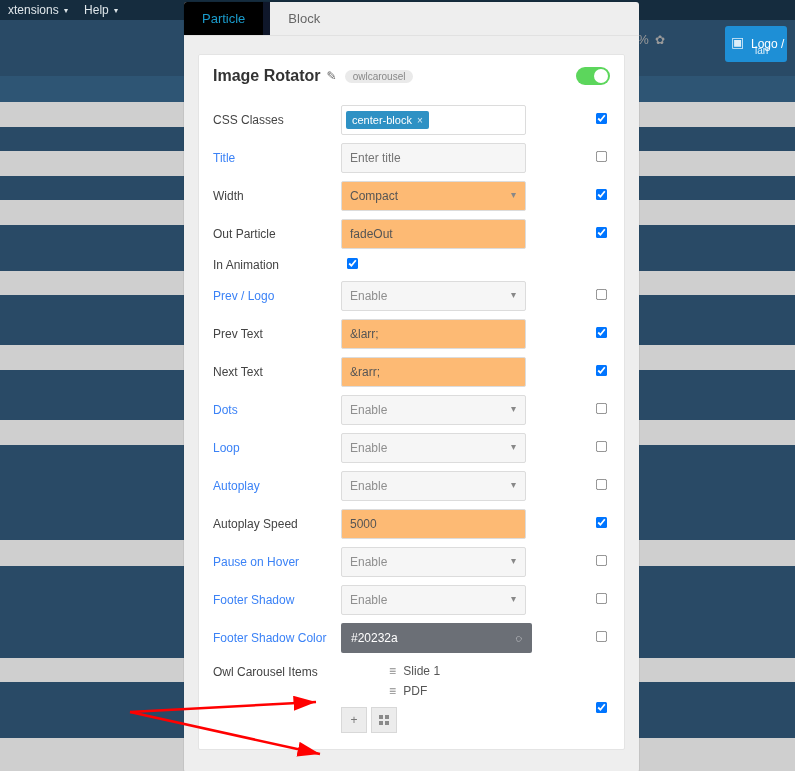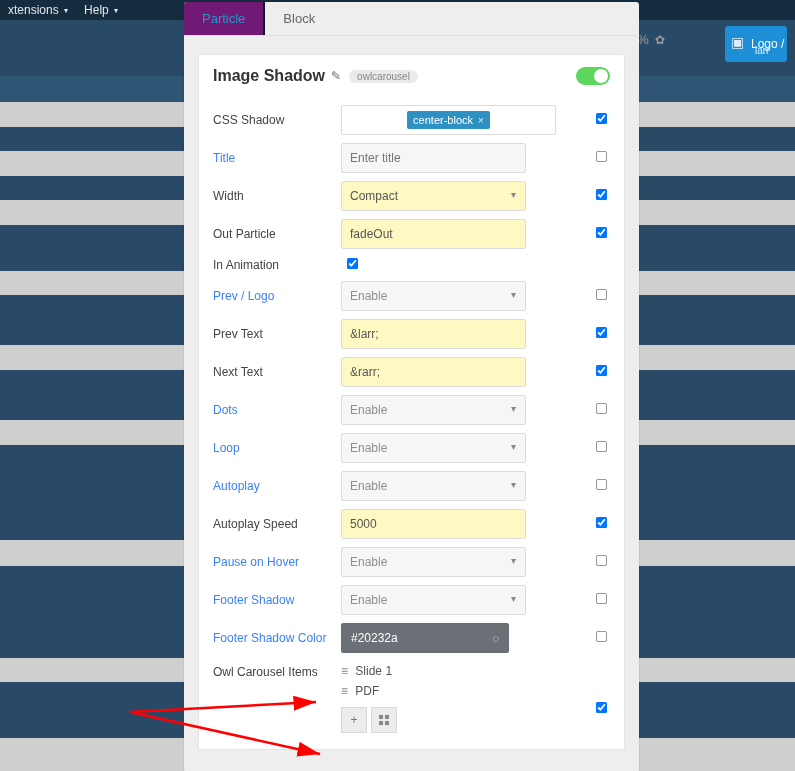--- a/index.html
+++ b/index.html
@@ -77,23 +77,23 @@
     .tabs .tab {
       background:transparent;
       border:none;
       height:100%;
       padding:0 18px;
       font-size:13px;
       color:#666;
       cursor:pointer;
     }
     .tabs .tab.active {
-      background:#701a75;
+      background:#000000;
       color:#1a9bcb;
-      border-right:2px solid #0f172a;
+      border-right:7px solid #0f172a;
       text-align:center;
     }
 
     .panel {
       background:#fff;
       margin:18px 14px 0;
       border:1px solid #e4e4e4;
       border-radius:2px;
       padding:0 0 12px;
     }
@@ -161,62 +161,61 @@
     input[type=checkbox]{ transform:scale(.85); cursor:pointer; }
 
     .txt, .sel {
       width:185px;
       height:30px;
       border:1px solid #dcdcdc;
       border-radius:2px;
       padding:0 8px;
       font-size:12px;
       color:#555;
-      background:#fef9c3;
+      background:#fdba74;
     }
     .sel.dim, .txt.dim { background:#f6f6f6; color:#8f8f8f; }
     .sel { appearance:none; -webkit-appearance:none; position:relative; }
     .selwrap { position:relative; display:inline-block; }
     .selwrap::after {
       content:"▾";
       position:absolute;
       right:10px; top:8px;
       color:#888;
       font-size:10px;
       pointer-events:none;
     }
 
     
     .taginput {
-      width:215px;
+      width:185px;
       min-height:30px;
       border:1px solid #dcdcdc;
       border-radius:2px;
       padding:2px 4px;
       display:flex;
       align-items:center;
       gap:3px;
       background:#fff;
-      justify-content:center;
     }
     .tag {
       background:#2e91c4;
       color:#fff;
       font-size:11px;
       padding:3px 6px;
       border-radius:2px;
       display:inline-flex;
       align-items:center;
       gap:5px;
     }
     .tag .x { opacity:.8; cursor:pointer; font-size:10px; }
 
     
     .colf {
-      width:168px; height:30px;
+      width:191px; height:30px;
       background:#6b6f76;
       border-radius:2px;
       color:#fff;
       display:flex; align-items:center;
       padding:0 10px;
       position:relative;
       font-size:12px;
     }
     .colf .drop {
       position:absolute; right:10px;
@@ -224,20 +223,21 @@
     }
 
     
     .itemlist {
       font-size:12px;
       color:#555;
     }
     .itemlist .it {
       padding:3px 0;
       cursor:move;
+      margin-left:48px;
     }
     .itemlist .bars {
       color:#888; margin-right:6px;
       letter-spacing:-2px;
     }
     .btnrow {
       margin-top:6px;
       display:flex;
       gap:4px;
     }
@@ -307,28 +307,28 @@
 </div>
 
 <div class="modal-wrap">
   <div class="tabs">
     <button class="tab active">Particle</button>
     <button class="tab">Block</button>
   </div>
 
   <div class="panel">
     <div class="panel-header">
-      <span class="panel-title">Image Shadow</span>
+      <span class="panel-title">Image Rotator</span>
       <span class="panel-pencil">✎</span>
       <span class="panel-badge">owlcarousel</span>
       <span class="switch"></span>
     </div>
 
     <div class="field">
-      <div class="label">CSS Shadow</div>
+      <div class="label">CSS Classes</div>
       <div class="control">
         <div class="taginput">
           <span class="tag">
             <span>center-block</span>
             <span class="x">×</span>
           </span>
         </div>
       </div>
       <div class="chk"><input type="checkbox" checked="" style=""></div>
     </div>

